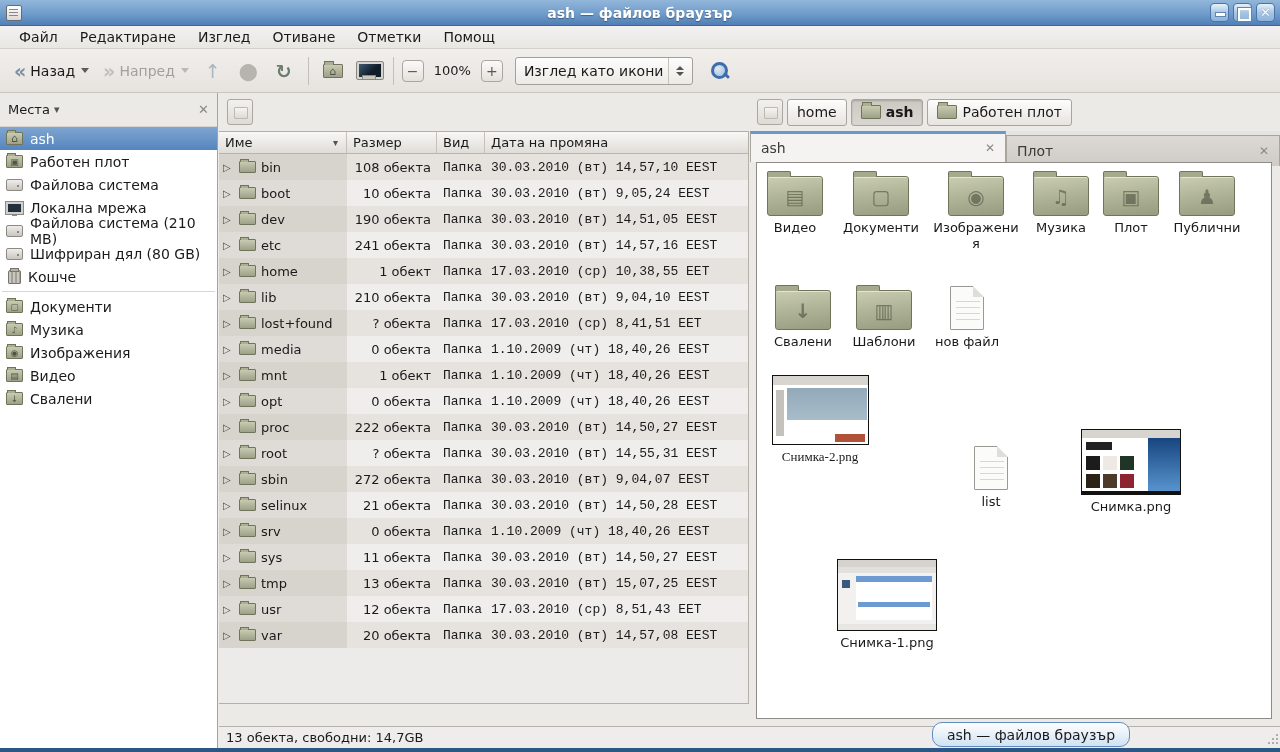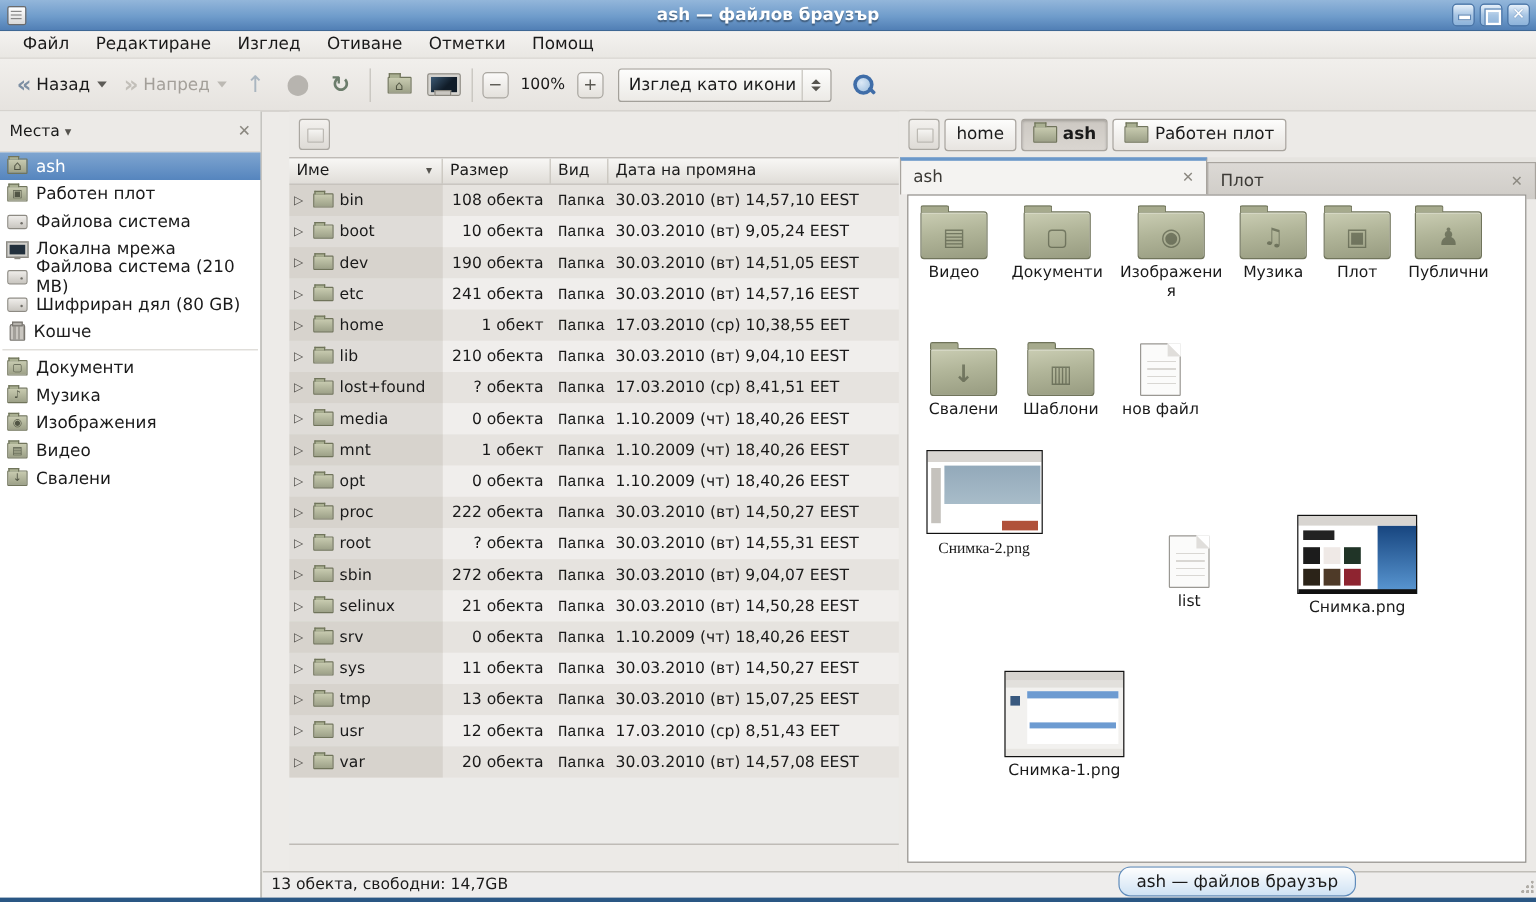--- a/index.html
+++ b/index.html
@@ -90,21 +90,21 @@
   .si.icon-fvideo::after { content:"▤"; }
   .si.icon-fdown::after { content:"↓"; }
   .si.icon-drive { background:linear-gradient(#efedea,#c9c6c0); border:1px solid #8d8a83; border-radius:2px; height:12px; margin-top:1px; }
   .si.icon-drive::after { content:""; position:absolute; right:3px; bottom:3px; width:2px; height:2px; background:#6f6d67; border-radius:50%; }
   .si.icon-network { background:#22303d; border:2px solid #d2d0cb; outline:1px solid #8d8a83; height:12px; }
   .si.icon-network::after { content:""; position:absolute; left:4px; bottom:-4px; width:5px; height:2px; background:#8d8a83; }
   .si.icon-trash { background:repeating-linear-gradient(90deg,#c9c6c0 0 2px,#a3a09a 2px 4px); border:1px solid #77746e; border-radius:2px 2px 1px 1px; height:14px; width:13px; margin-left:2px; }
   .si.icon-trash::before { content:""; position:absolute; top:-3px; left:1px; right:1px; height:2px; background:#b5b2ac; border:1px solid #77746e; }
 
   
-  .midpane { position:absolute; left:219px; top:93px; width:530px; height:633px; background:#eceae7;margin-left:22px; }
+  .midpane { position:absolute; left:219px; top:93px; width:530px; height:633px; background:#eceae7; }
   .mid-locbar { height:38px; display:flex; align-items:center; padding-left:8px; }
   .small-sq-btn { width:26px; height:26px; border:1px solid #aaa7a1; border-radius:3px;
     background:linear-gradient(#f3f1ee,#dedbd6); position:relative; cursor:pointer; }
   .small-sq-btn::after { content:""; position:absolute; left:6px; top:7px; width:12px; height:10px;
     background:linear-gradient(#f6f5f3,#dddad5); border:1px solid #bcb9b3; border-radius:1px; }
   .tree { position:absolute; left:0; top:38px; right:0; bottom:22px; background:#ecebe9; border:1px solid #b3b0aa; border-left:none; overflow:hidden; }
   .thead { display:flex; height:22px; background:linear-gradient(#f8f7f5,#e0ddd8); border-bottom:1px solid #b9b5ae; }
   .th { font-size:13px; padding:2px 6px; border-right:1px solid #c6c2bb; display:flex; align-items:center; cursor:pointer; }
   .th .sort-arrow { margin-left:auto; font-size:10px; color:#55534e; padding-right:2px; }
   .th.c-name { width:128px; }
@@ -114,21 +114,21 @@
   .trows > div:nth-of-type(odd) { background:#e6e3df; }
   .trows > div:nth-of-type(even) { background:#f0eeec; }
   .trow { display:flex; height:26px; align-items:center; cursor:pointer; }
   .cell { padding:0 6px; white-space:nowrap; overflow:hidden; }
   .cell.c-name { width:128px; align-self:stretch; display:flex; align-items:center; gap:5px; padding-left:4px; background:rgba(137,128,114,.16); }
   .exp { font-size:10px; color:#4d4b47; width:11px; flex:none; }
   .mf { width:17px; height:12px; background:linear-gradient(#c8cbb0,#9da188); border:1px solid #70745b; border-radius:1px; position:relative; flex:none; }
   .mf::before { content:""; position:absolute; top:-3px; left:0; width:7px; height:2px; background:#aab092; border:1px solid #70745b; border-bottom:none; }
   .cell.c-size { width:90px; text-align:right; }
   .cell.c-type { width:48px;font-family:Liberation Mono, monospace; }
-  .cell.c-date { flex:1; }
+  .cell.c-date { flex:1;font-family:Liberation Mono, monospace; }
 
   
   .rightpane { position:absolute; left:750px; top:93px; width:530px; height:633px; background:#eceae7; }
   .bc-row { height:38px; display:flex; align-items:center; gap:4px; padding-left:7px; }
   .bc-btn { height:27px; border:1px solid #a8a49e; border-radius:3px; background:linear-gradient(#fdfdfc,#e7e4e0);
     display:flex; align-items:center; gap:5px; padding:0 9px; font-size:14px; cursor:pointer; }
   .bc-btn.active { background:linear-gradient(#ccc8c2,#dad6d1); box-shadow:inset 0 1px 2px rgba(0,0,0,.2); font-weight:bold; }
   .tabbar { position:absolute; left:0; top:38px; right:0; height:31px; display:flex; background:#e6e4e0; }
   .tab { position:relative; height:31px; display:flex; align-items:center; padding:0 10px; font-size:14px;
     border:1px solid #a8a49e; border-bottom:none; background:linear-gradient(#dcd9d5,#cfccc7); color:#3c3a36; cursor:pointer; margin-top:4px; }

